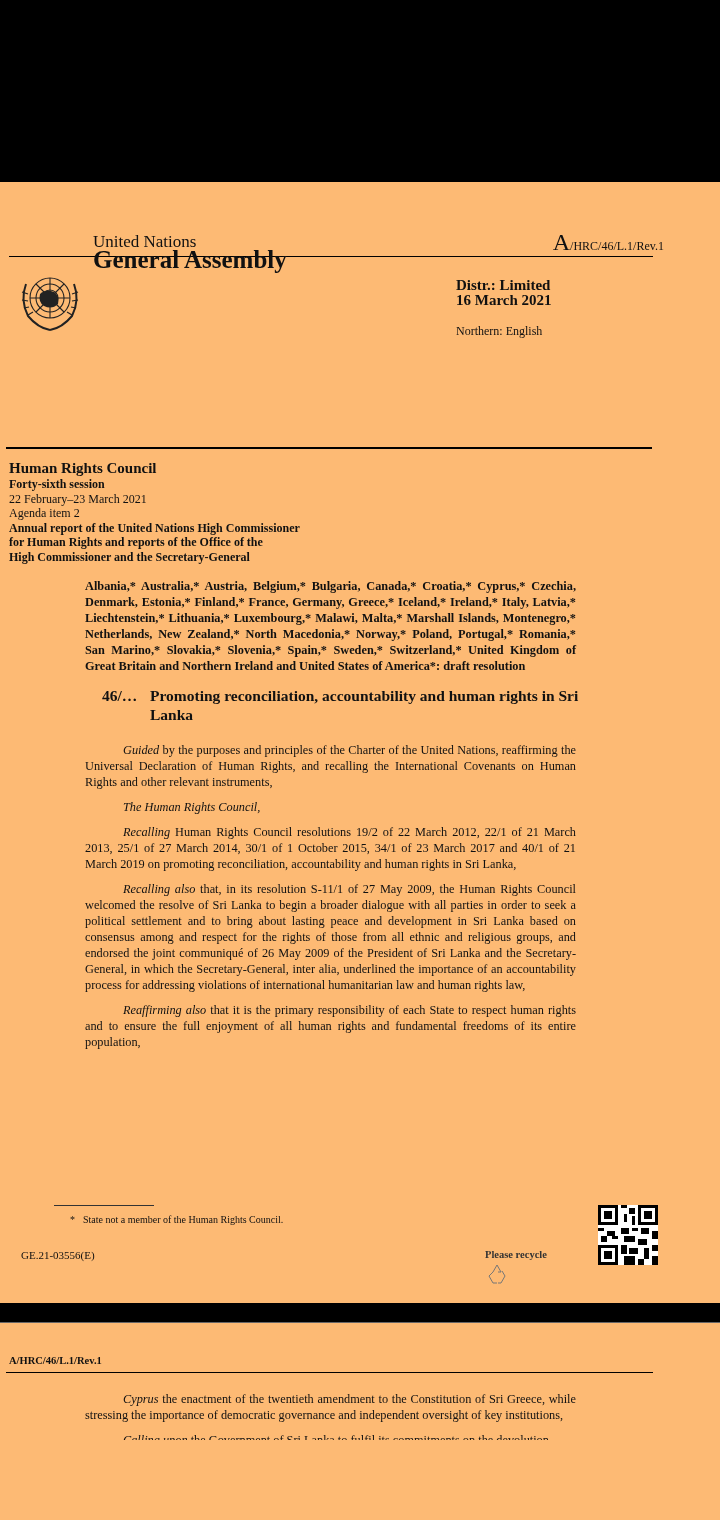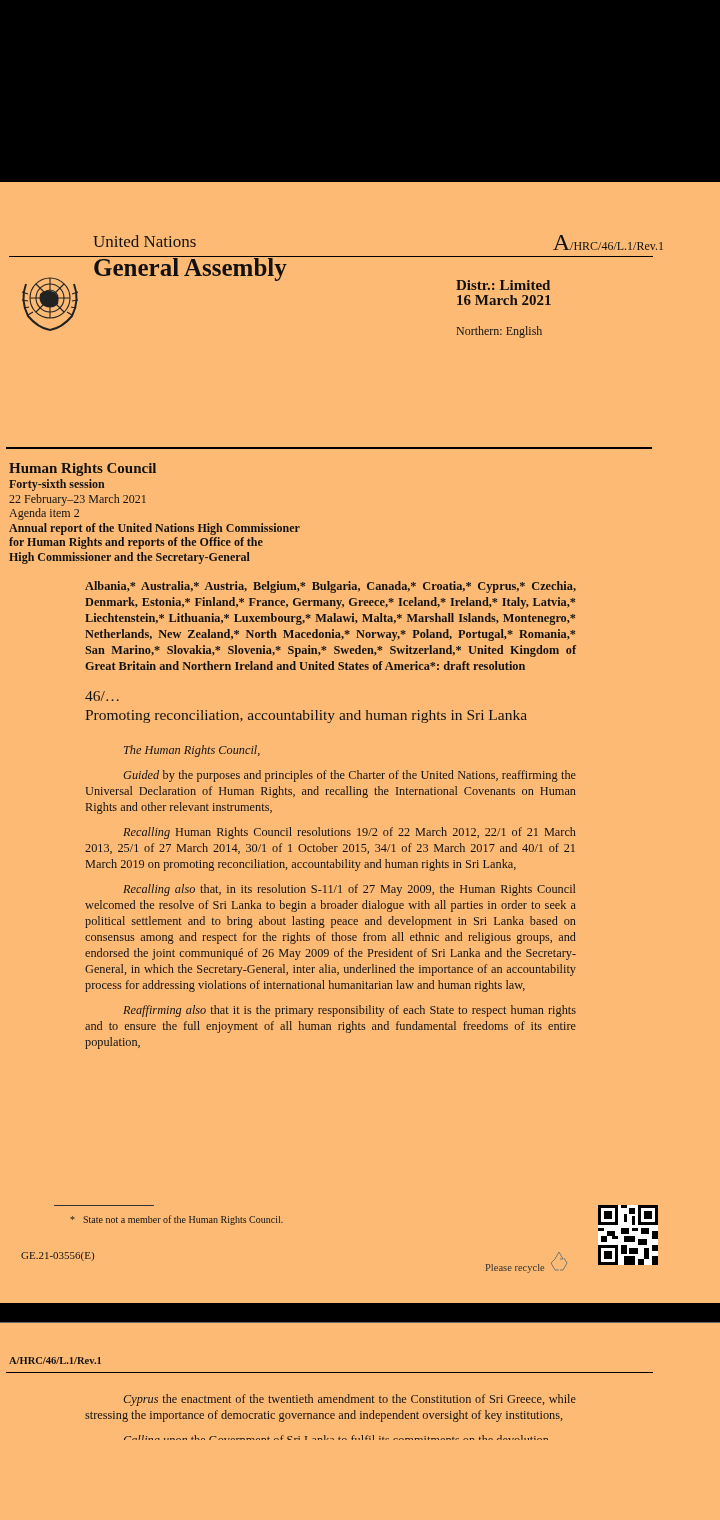--- a/index.html
+++ b/index.html
@@ -14,51 +14,50 @@
   }
   #page1 { top: 182px; height: 1121px; }
   #page2 { top: 1322px; height: 198px; border-top: 1px solid #666; }
 
   .abs { position: absolute; }
   .un-name { left: 93px; top: 50px; font-size: 17px; }
   .sym-right { right: 56px; top: 47px; font-size: 12px; }
   .sym-right .bigA { font-size: 24px; }
   .rule-top { left: 9px; right: 67px; top: 74px; height: 1px; background: #000; }
   .emblem { left: 14px; top: 82px; width: 72px; height: 72px; }
-  .ga-title { left: 93px; top: 55px; font-size: 25px; font-weight: bold; margin-top: 16px; }
+  .ga-title { left: 93px; top: 55px; font-size: 25px; font-weight: bold; margin-top: 8px; }
   .distr { left: 456px; top: 96px; font-size: 15px; line-height: 15px; font-weight: bold; }
   .orig { left: 456px; top: 142px; font-size: 12px; }
 
   .rule-thick { left: 6px; right: 68px; top: 265px; height: 2px; background: #000; }
 
   .hrc-block { left: 9px; top: 277px; font-size: 12px; line-height: 14.5px; }
   .hrc-block .hrc-title { font-size: 15px; font-weight: bold; line-height: 18px; }
   .b { font-weight: bold; }
 
   .sponsors {
     left: 85px; width: 491px; top: 396px; font-size: 12.3px; line-height: 16px;
     font-weight: bold; text-align: justify;
   }
   .res-title {
-    left: 85px; width: 495px; top: 504px; font-size: 15.5px; line-height: 19px; font-weight: normal;
+    left: 102px; width: 495px; top: 504px; font-size: 15.5px; line-height: 19px; font-weight: bold;
     display: flex;
-    flex-direction: column;
   }
   .res-title .num { width: 48px; flex: none; }
   .body-text {
     left: 85px; width: 491px; top: 560px; font-size: 12.3px; line-height: 16px; text-align: justify;
   }
   .body-text p { margin: 0 0 9px 0; text-indent: 38px; }
   .body-text i { font-style: italic; }
 
   .fn-rule { left: 54px; top: 1023px; width: 100px; height: 1px; background: #333; }
   .footnote { left: 70px; top: 1032px; font-size: 10px; }
   .footnote .star { margin-right: 8px; }
   .job { left: 21px; top: 1067px; font-size: 11px; text-align: right; }
-  .recycle { left: 485px; top: 1067px; font-size: 10.5px; font-weight: normal; color: #333; display: flex; align-items: flex-end; gap: 2px; }
+  .recycle { left: 485px; top: 1067px; font-size: 10.5px; font-weight: bold; color: #333; display: flex; align-items: flex-start; gap: 2px; flex-direction: column; }
   .qr { left: 598px; top: 1023px; width: 60px; height: 60px; }
 
   
   .p2-header { left: 9px; top: 32px; font-size: 10.5px; font-weight: bold; }
   .p2-rule { left: 6px; right: 67px; top: 49px; height: 1px; background: #000; }
   .p2-body { left: 85px; width: 491px; top: 68px; font-size: 12.3px; line-height: 16px; text-align: justify; }
   .p2-body p { margin: 0 0 9px 0; text-indent: 38px; }
   .p2-body .cut { height: 8px; overflow: hidden; margin: 0; line-height: 16px; }
 </style>
 </head>
@@ -119,22 +118,22 @@
   </div>
 
   <div class="abs sponsors">Albania,* Australia,* Austria, Belgium,* Bulgaria, Canada,* Croatia,* Cyprus,* Czechia, Denmark, Estonia,* Finland,* France, Germany, Greece,* Iceland,* Ireland,* Italy, Latvia,* Liechtenstein,* Lithuania,* Luxembourg,* Malawi, Malta,* Marshall Islands, Montenegro,* Netherlands, New Zealand,* North Macedonia,* Norway,* Poland, Portugal,* Romania,* San Marino,* Slovakia,* Slovenia,* Spain,* Sweden,* Switzerland,* United Kingdom of Great Britain and Northern Ireland and United States of America*: draft resolution</div>
 
   <div class="abs res-title">
     <span class="num">46/…</span>
     <span>Promoting reconciliation, accountability and human rights in Sri Lanka</span>
   </div>
 
   <div class="abs body-text">
+    <p><i>Guided</i><span> by the purposes and principles of the Charter of the United Nations, reaffirming the Universal Declaration of Human Rights, and recalling the International Covenants on Human Rights and other relevant instruments,</span></p>
     <p><i>The Human Rights Council,</i></p>
-    <p><i>Guided</i><span> by the purposes and principles of the Charter of the United Nations, reaffirming the Universal Declaration of Human Rights, and recalling the International Covenants on Human Rights and other relevant instruments,</span></p>
     <p><i>Recalling</i><span> Human Rights Council resolutions 19/2 of 22 March 2012, 22/1 of 21 March 2013, 25/1 of 27 March 2014, 30/1 of 1 October 2015, 34/1 of 23 March 2017 and 40/1 of 21 March 2019 on promoting reconciliation, accountability and human rights in Sri Lanka,</span></p>
     <p><i>Recalling also</i><span> that, in its resolution S-11/1 of 27 May 2009, the Human Rights Council welcomed the resolve of Sri Lanka to begin a broader dialogue with all parties in order to seek a political settlement and to bring about lasting peace and development in Sri Lanka based on consensus among and respect for the rights of those from all ethnic and religious groups, and endorsed the joint communiqué of 26 May 2009 of the President of Sri Lanka and the Secretary-General, in which the Secretary-General, inter alia, underlined the importance of an accountability process for addressing violations of international humanitarian law and human rights law,</span></p>
     <p><i>Reaffirming also</i><span> that it is the primary responsibility of each State to respect human rights and to ensure the full enjoyment of all human rights and fundamental freedoms of its entire population,</span></p>
   </div>
 
   <div class="abs fn-rule"></div>
   <div class="abs footnote">
     <span class="star">*</span><span>State not a member of the Human Rights Council.</span>
   </div>
   <div class="abs job">GE.21-03556(E)</div>

